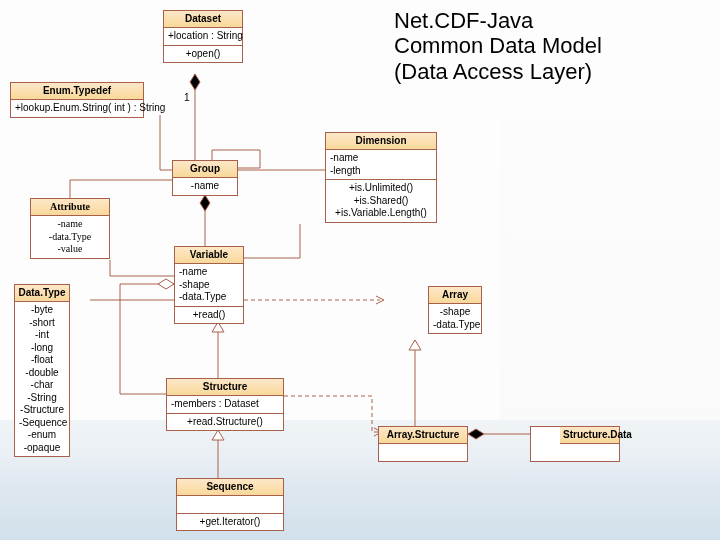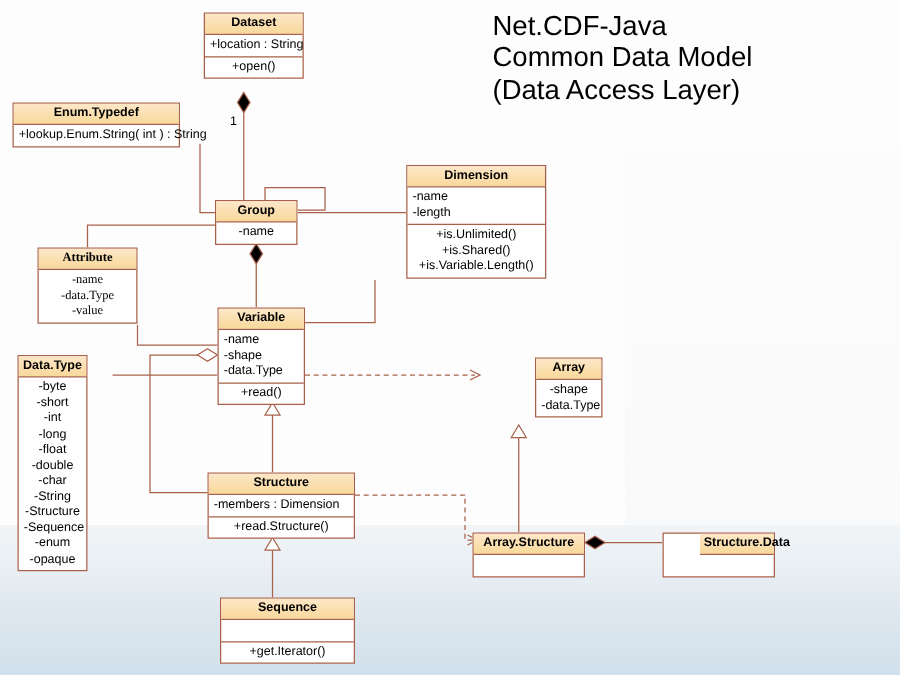--- a/index.html
+++ b/index.html
@@ -195,21 +195,21 @@
 </div>
 
 <div class="box" style="left:384px; top:286px; width:54px;margin-left:44px;">
   <div class="head">Array</div>
   <div class="sect">-shape
 -data.Type</div>
 </div>
 
 <div class="box" style="left:166px; top:378px; width:118px;">
   <div class="head">Structure</div>
-  <div class="sect">-members : Dimension</div>
+  <div class="sect">-members : Dataset</div>
   <div class="sect">+read.Structure()</div>
 </div>
 
 <div class="box" style="left:378px; top:426px; width:90px;">
   <div class="head">Array.Structure</div>
   <div class="sect">&nbsp;</div>
 </div>
 
 <div class="box" style="left:530px; top:426px; width:90px;padding-left:29px;">
   <div class="head">Structure.Data</div>

